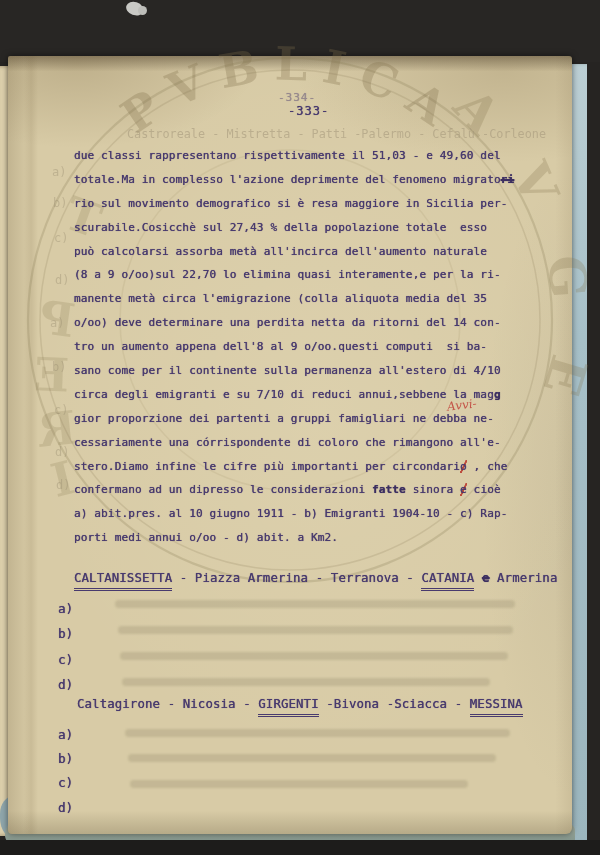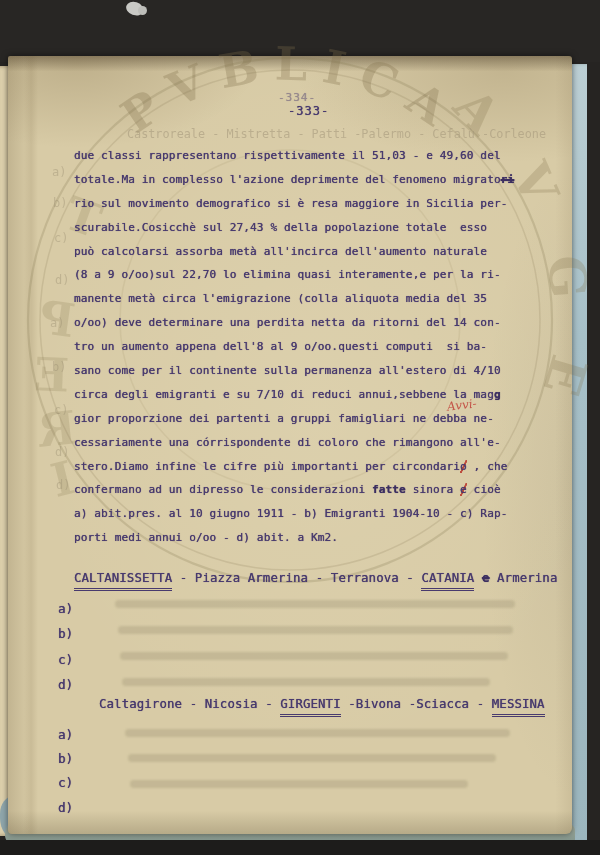--- a/index.html
+++ b/index.html
@@ -46,21 +46,21 @@
   .ink{color:#483a6e;text-shadow:0 0 .7px rgba(62,48,105,.85), .4px .4px 0 rgba(62,48,105,.30);}
   #paragraph{position:absolute;left:74px;top:136px;width:486px;font-size:11px;letter-spacing:.15px;margin-top:13px;}
   .tline{height:23.9px;white-space:pre;}
   .strike{font-weight:bold;text-decoration:line-through;text-decoration-thickness:2px;color:#3c2f60;}
   .bold{font-weight:bold;color:#3c2f60;}
   .redslash{position:relative;background-image:linear-gradient(115deg, transparent 42%,
             rgba(187,62,50,.9) 45%, rgba(187,62,50,.9) 58%, transparent 61%);}
   .u2{border-bottom:3px double #483a6e;padding-bottom:3px;}
   .heading{position:absolute;font-size:12.3px;letter-spacing:.15px;white-space:pre;}
   #heading1{left:74px;top:571px;}
-  #heading2{left:99px;top:697px;}
+  #heading2{left:77px;top:697px;}
   #list1{position:absolute;left:58px;top:601px;font-size:12.6px;}
   #list1 .litem{height:25.4px;}
   #list2{position:absolute;left:58px;top:727px;font-size:12.6px;}
   #list2 .litem{height:24.2px;}
   #page-number{position:absolute;left:288px;top:104px;font-size:12px;letter-spacing:1px;}
   #page-number-ghost{position:absolute;left:278px;top:91px;font-size:11px;opacity:.45;letter-spacing:1px;}
   #ghost-header{position:absolute;left:76px;top:127px;width:470px;font-size:11.8px;
                 color:#a3967a;opacity:.55;white-space:pre;filter:blur(.4px);text-align:right;}
   .ghost-letter{position:absolute;font-size:12px;color:#968a6e;opacity:.38;filter:blur(.4px);}
   .bleedbar{position:absolute;height:8px;background:rgba(150,138,110,.30);border-radius:4px;filter:blur(1.2px);}

